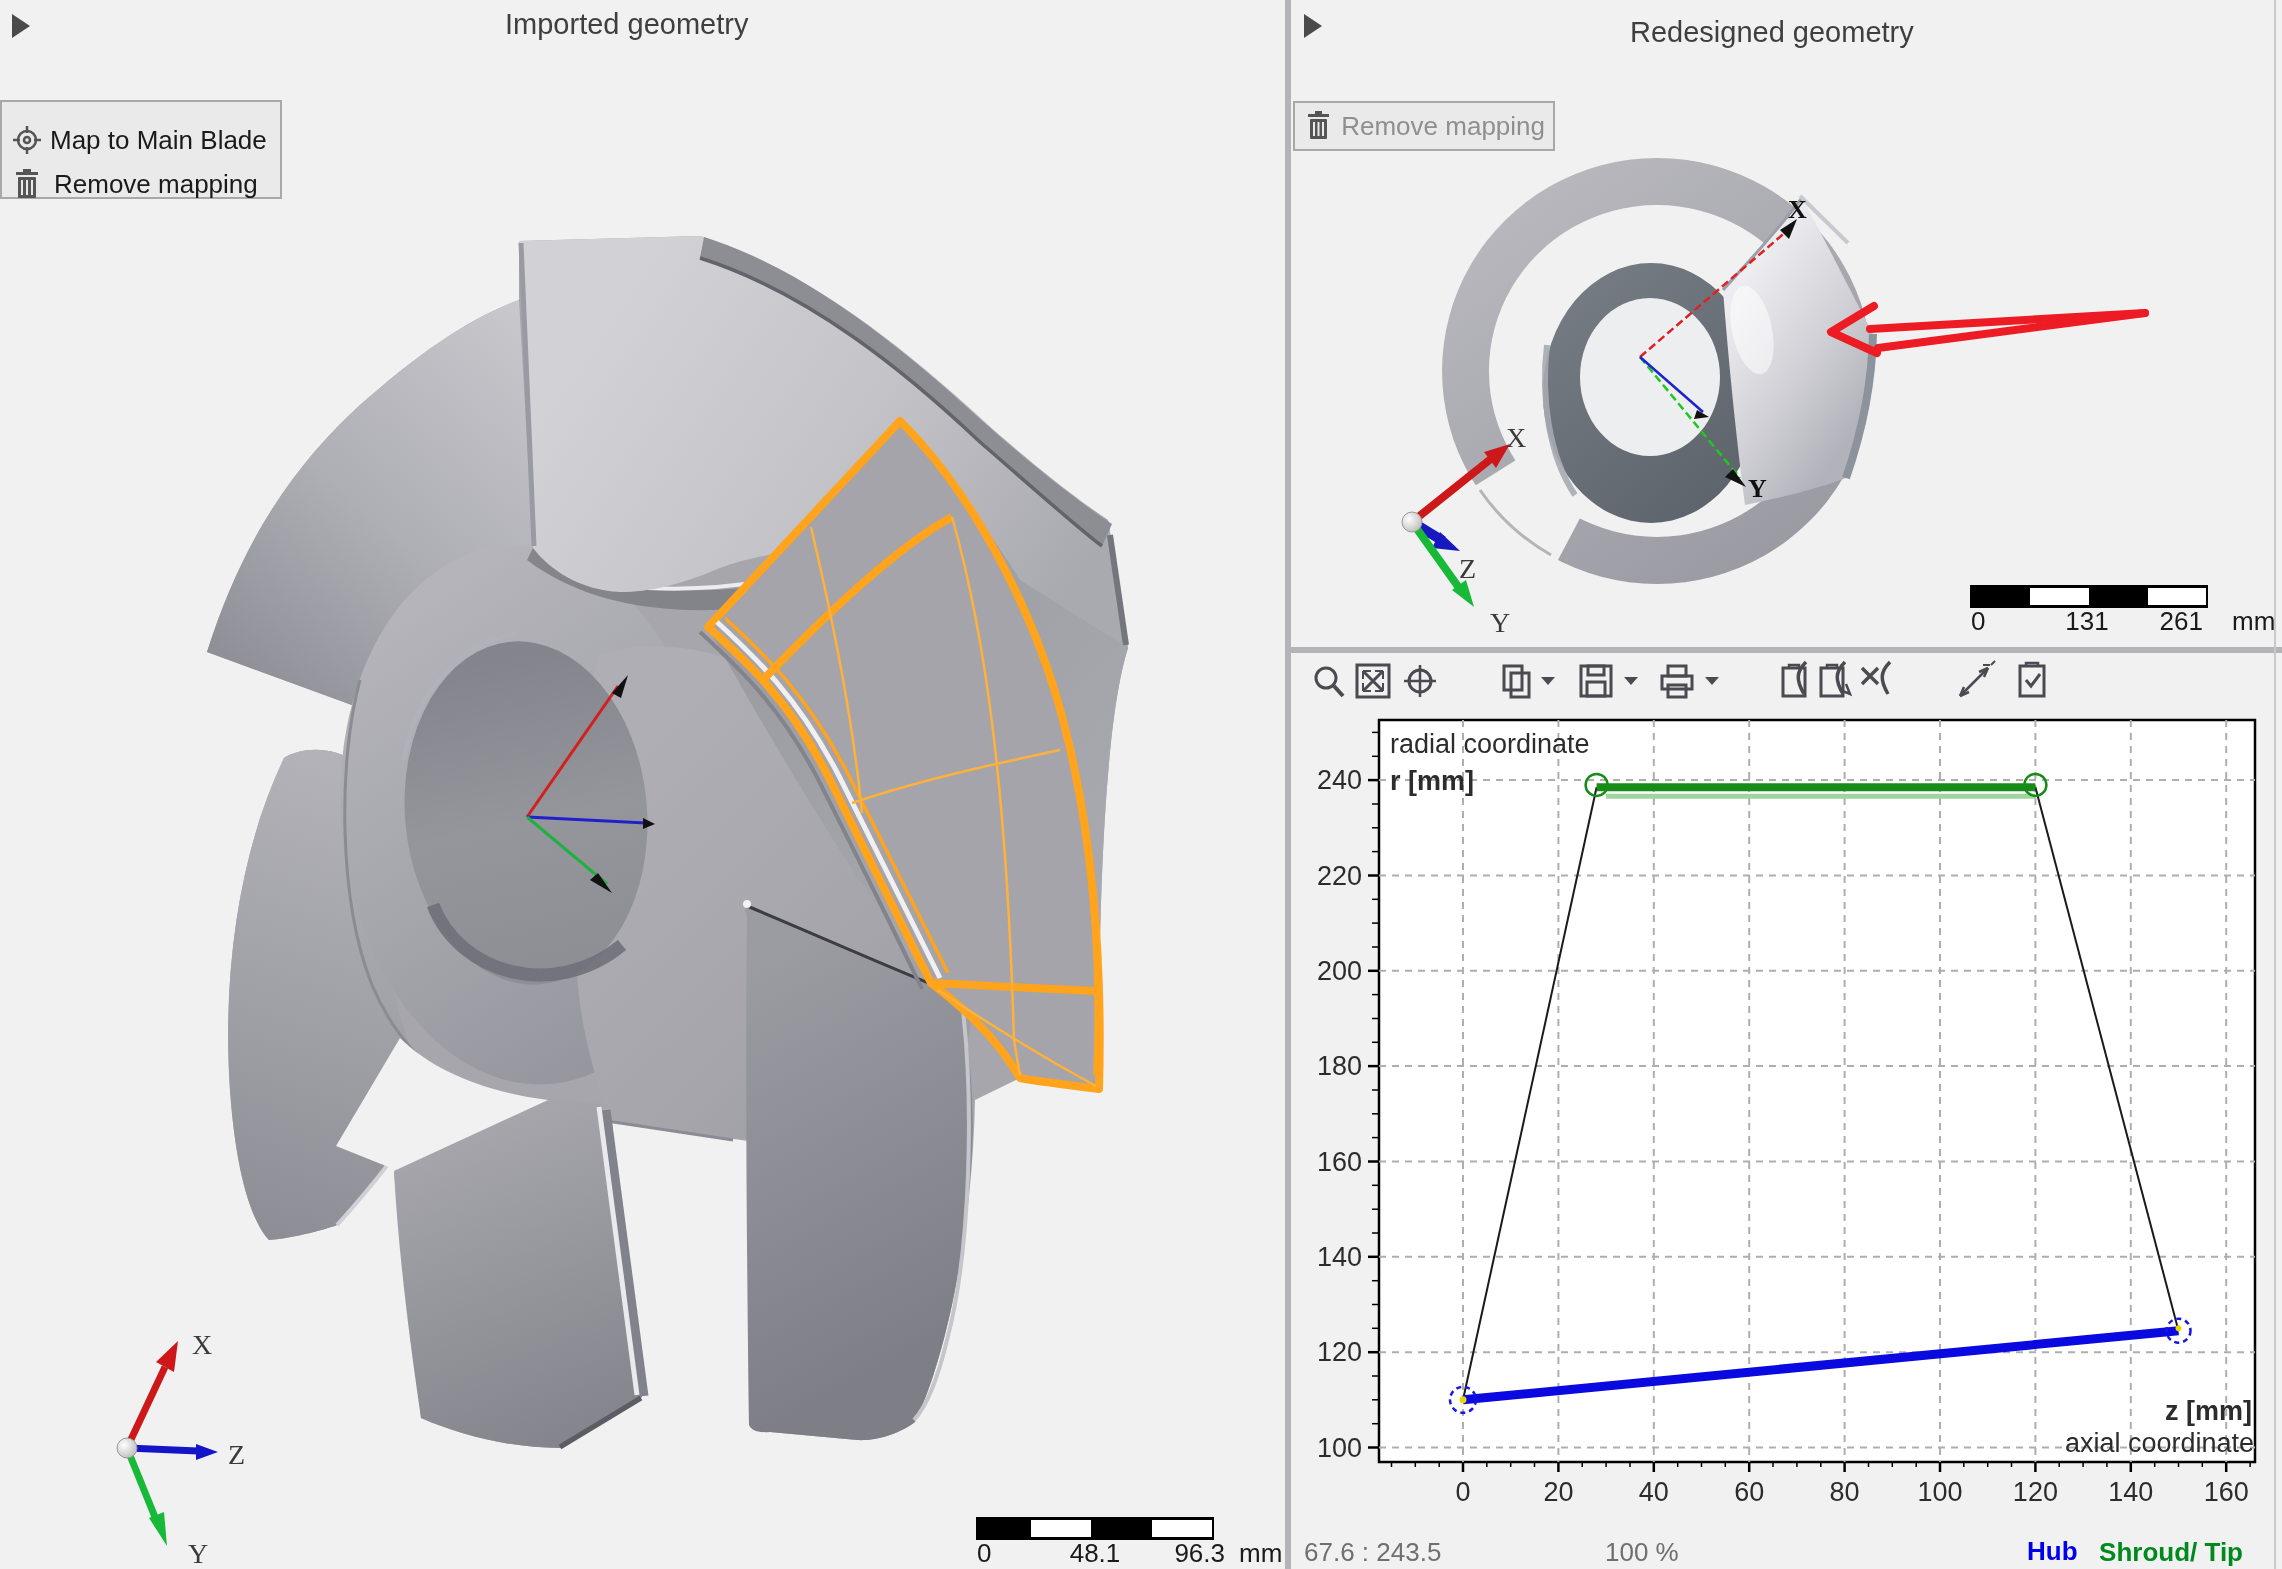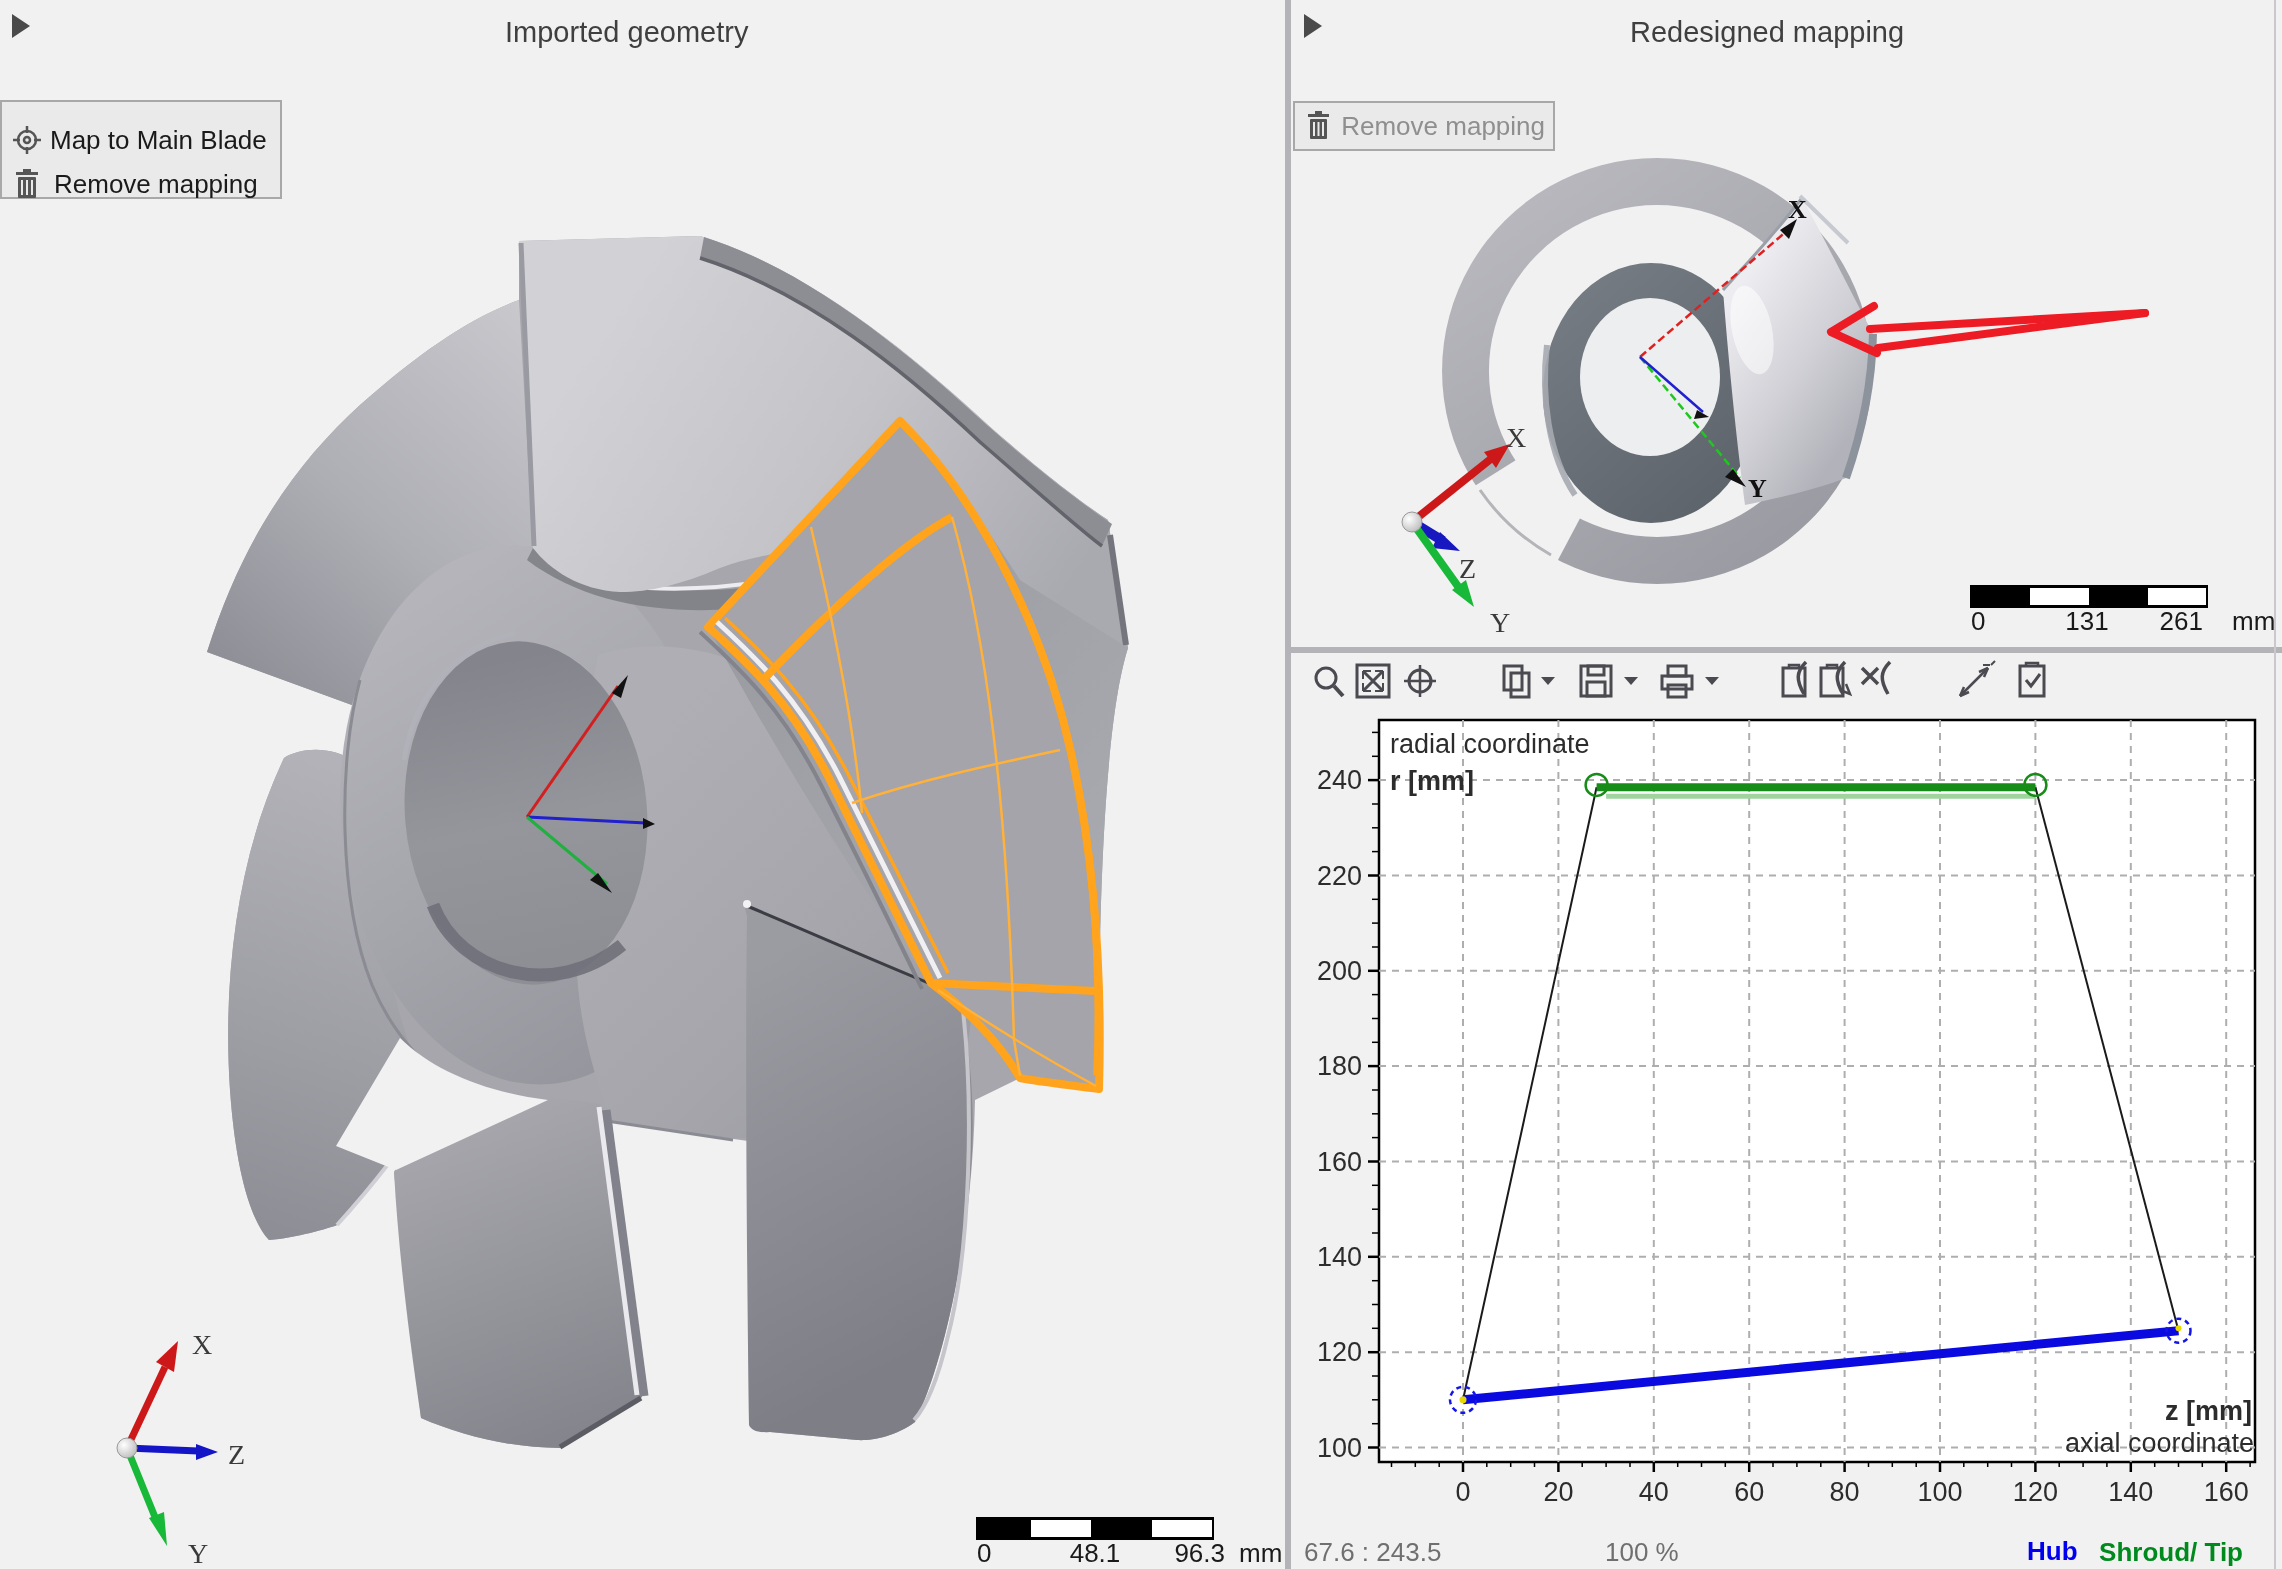--- a/index.html
+++ b/index.html
@@ -127,21 +127,21 @@
 <text x="188" y="1563" font-family="Liberation Serif" font-size="28" fill="#3a3a3a">Y</text>
 <rect x="977" y="1518" width="236" height="21" fill="#000"></rect>
 <rect x="1031" y="1520" width="60" height="17" fill="#fff"></rect>
 <rect x="1152" y="1520" width="61" height="17" fill="#fff"></rect>
 <rect x="977" y="1518" width="236" height="21" fill="none" stroke="#000" stroke-width="2"></rect>
 <text x="977" y="1562" font-family="Liberation Sans" font-size="26" fill="#1a1a1a">0</text>
 <text x="1095" y="1562" font-family="Liberation Sans" font-size="26" fill="#1a1a1a" text-anchor="middle">48.1</text>
 <text x="1225" y="1562" font-family="Liberation Sans" font-size="26" fill="#1a1a1a" text-anchor="end">96.3</text>
 <text x="1239" y="1562" font-family="Liberation Sans" font-size="26" fill="#1a1a1a">mm</text>
 </svg>
-<div class="title" style="left:505px;top:16px">Imported geometry</div>
+<div class="title" style="left:505px;top:8px">Imported geometry</div>
 <svg width="30" height="30" style="position:absolute;left:8px;top:12px">
     <path d="M 4,2 L 22,14 L 4,26 Z" fill="#4a4a4a"></path>
   </svg>
 <div class="btnbox" style="left:0px;top:100px;width:282px;height:99px;padding:16px 8px">
   <div class="btnrow" style="height:44px">
     <svg width="34" height="34" style="margin-right:6px">
         <g stroke="#555" stroke-width="2.5" fill="none">
           <circle cx="17" cy="17" r="9"></circle>
           <circle cx="17" cy="17" r="3"></circle>
           <path d="M 17,3 L 17,10 M 17,24 L 17,31 M 3,17 L 10,17 M 24,17 L 31,17"></path>
@@ -220,21 +220,21 @@
 </g>
 <rect x="1971" y="586" width="236" height="21" fill="#000"></rect>
 <rect x="2030" y="588" width="59" height="17" fill="#fff"></rect>
 <rect x="2148" y="588" width="59" height="17" fill="#fff"></rect>
 <rect x="1971" y="586" width="236" height="21" fill="none" stroke="#000" stroke-width="2"></rect>
 <text x="1971" y="630" font-family="Liberation Sans" font-size="26" fill="#1a1a1a">0</text>
 <text x="2087" y="630" font-family="Liberation Sans" font-size="26" fill="#1a1a1a" text-anchor="middle">131</text>
 <text x="2203" y="630" font-family="Liberation Sans" font-size="26" fill="#1a1a1a" text-anchor="end">261</text>
 <text x="2232" y="630" font-family="Liberation Sans" font-size="26" fill="#1a1a1a">mm</text>
 </svg>
-<div class="title" style="left:1630px;top:16px">Redesigned mapping</div>
+<div class="title" style="left:1630px;top:16px">Redesigned geometry</div>
 <svg width="30" height="30" style="position:absolute;left:1300px;top:12px">
     <path d="M 4,2 L 22,14 L 4,26 Z" fill="#4a4a4a"></path>
   </svg>
 <div class="btnbox" style="left:1293px;top:101px;width:262px;height:50px;padding:4px 8px">
   <div class="btnrow" style="height:38px;color:#8f8f8f">
     <svg width="32" height="32" style="margin-right:8px">
         <g fill="#555">
           <rect x="7" y="9" width="17" height="20" rx="1"></rect>
           <rect x="5" y="4" width="21" height="3"></rect>
           <rect x="12" y="1" width="7" height="3"></rect>

